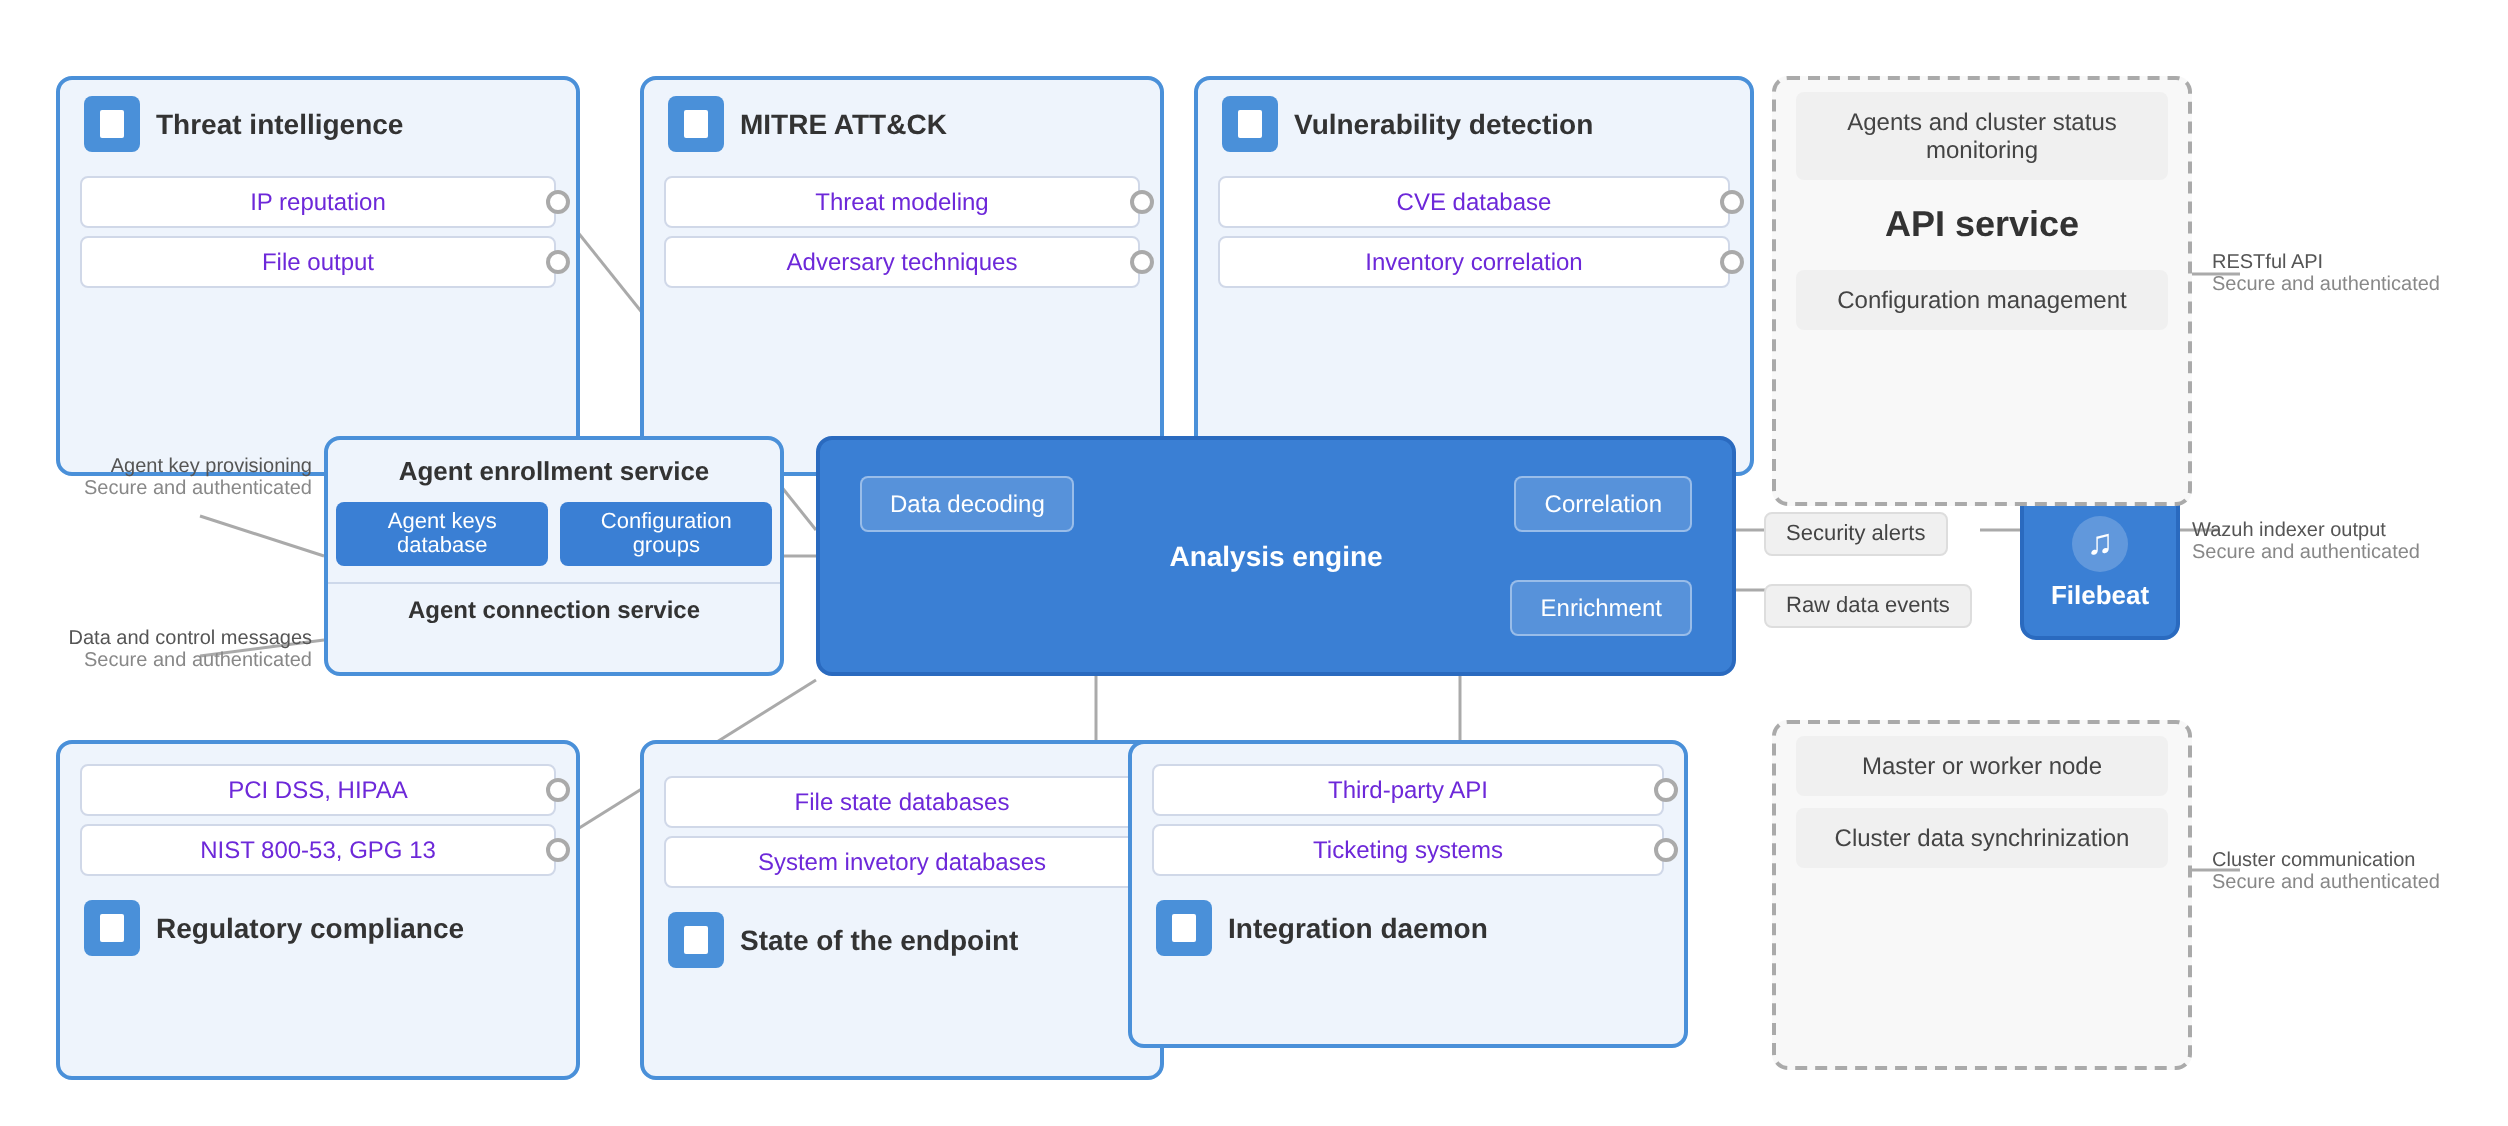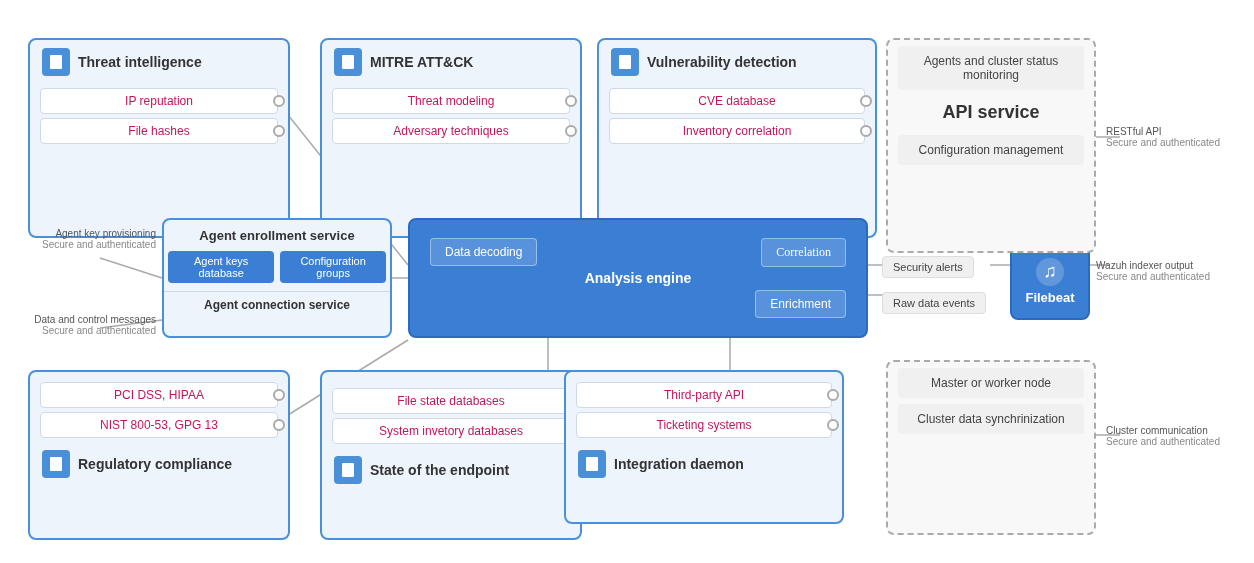--- a/index.html
+++ b/index.html
@@ -65,21 +65,21 @@
     }
 
     .sub-item {
       background: #fff;
       border: 1px solid #d0d8e8;
       border-radius: 4px;
       padding: 5px 10px;
       margin: 4px 10px;
       text-align: center;
       font-size: 12px;
-      color: #be185d;
+      color: #6d28d9;
       position: relative;
     }
 
     .sub-item::after {
       content: '';
       position: absolute;
       right: -8px;
       top: 50%;
       transform: translateY(-50%);
       width: 8px;
@@ -262,21 +262,21 @@
             <line x1="5" y1="8" x2="11" y2="8" stroke="white" stroke-width="1.5"></line>
             <line x1="5" y1="11" x2="9" y2="11" stroke="white" stroke-width="1.5"></line>
           </svg>
       </div>
       <span>Threat intelligence</span>
     </div>
     <div class="sub-item">
       <span>IP reputation</span>
     </div>
     <div class="sub-item">
-      <span>File hashes</span>
+      <span>File output</span>
     </div>
   </div>
 
   <div class="module-box" style="left:320px; top:38px; width:262px; height:200px;">
     <div class="module-header">
       <div class="module-icon">
         <svg viewBox="0 0 16 16">
             <rect x="2" y="1" width="12" height="14" rx="1"></rect>
             <line x1="5" y1="5" x2="11" y2="5" stroke="white" stroke-width="1.5"></line>
             <line x1="5" y1="8" x2="11" y2="8" stroke="white" stroke-width="1.5"></line>
@@ -329,21 +329,21 @@
       <div class="badge-blue">Agent keys database</div>
       <div class="badge-blue">Configuration groups</div>
     </div>
     <div class="enrollment-sub">Agent connection service</div>
   </div>
 
   <div class="analysis-engine">
     <div class="engine-sub-item" style="left:20px; top:18px;">
       <span>Data decoding</span>
     </div>
-    <div class="engine-sub-item" style="right:20px; top:18px;font-family:Liberation Serif, serif;">
+    <div class="engine-sub-item" style="right:20px; top:18px;">
       <span>Correlation</span>
     </div>
     <div class="engine-sub-item" style="right:20px; top:70px;">
       <span>Enrichment</span>
     </div>
     <div class="analysis-engine-label">Analysis engine</div>
   </div>
 
   <div style="position:absolute; left:882px; top:256px; font-size:11px; color:#444; background:#f0f0f0; border-radius:4px; padding:4px 10px; border:1px solid #ddd;">
     <span>Security alerts</span>

